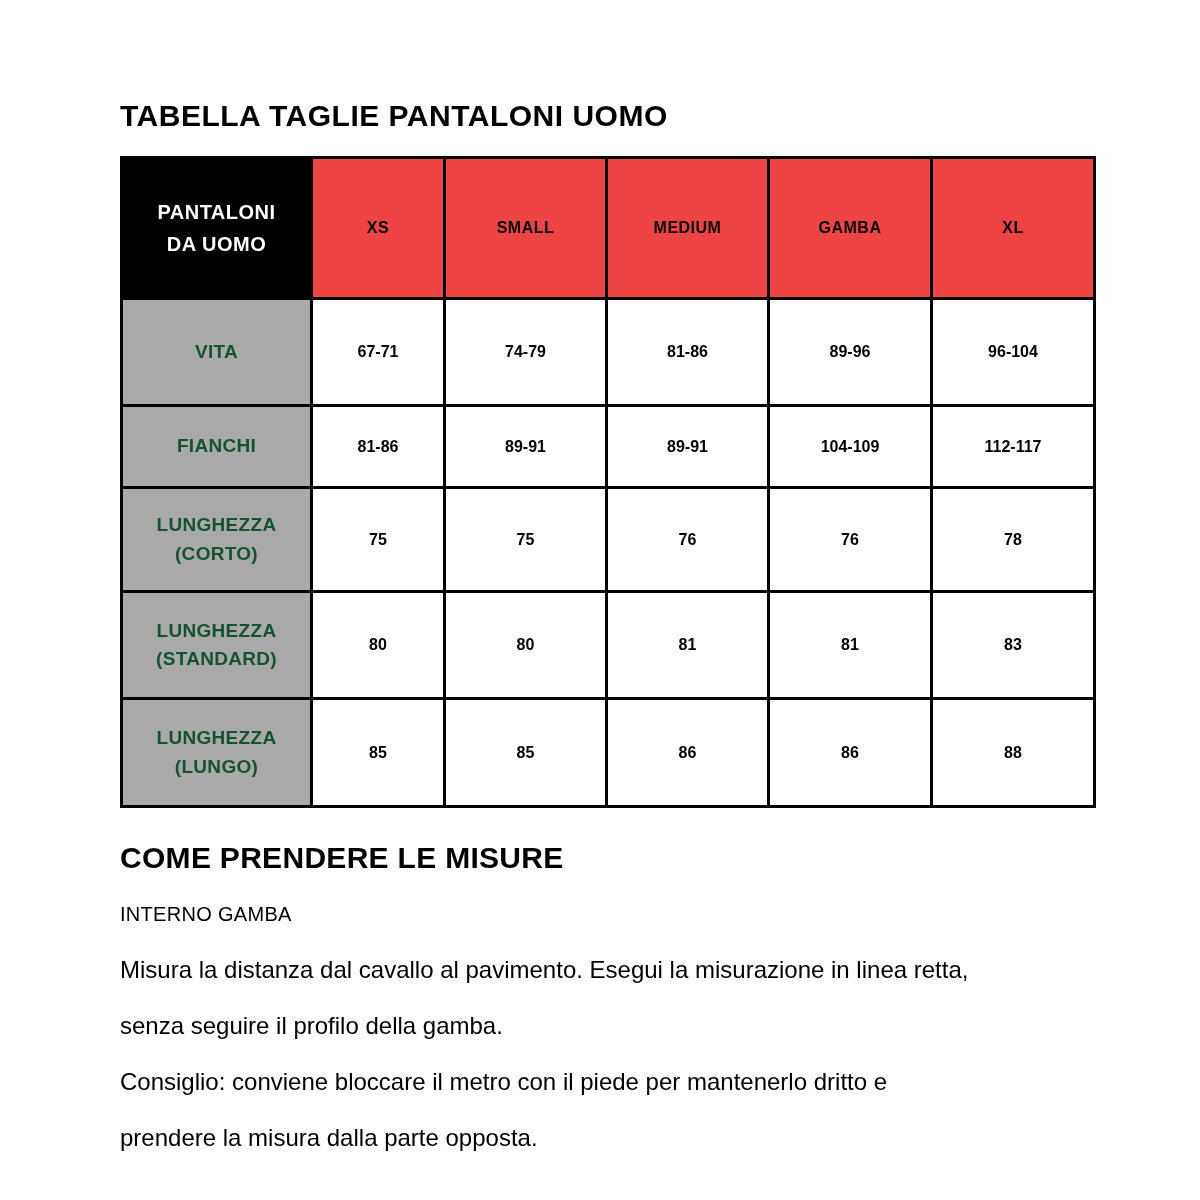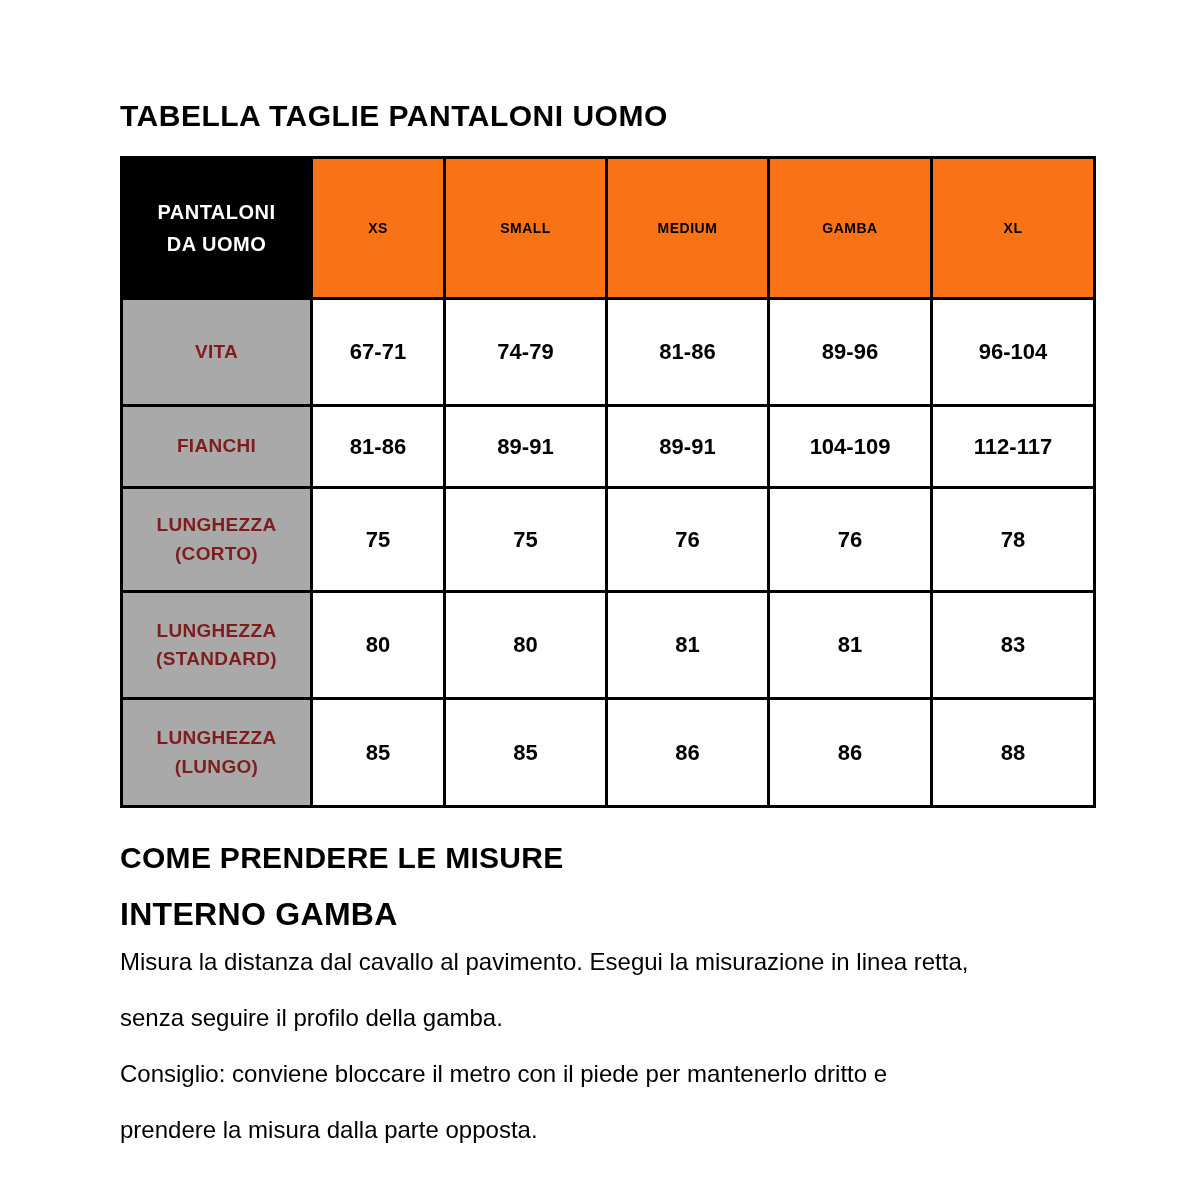--- a/index.html
+++ b/index.html
@@ -46,53 +46,53 @@
   th.corner {
     background: #000000;
     color: #ffffff;
     font-size: 20px;
     font-weight: bold;
     letter-spacing: 0.5px;
     line-height: 1.6;
     white-space: pre-line;
   }
   th.col-head {
-    background: #f97316;
+    background: #ef4444;
     color: #000000;
-    font-size: 14px;
+    font-size: 16px;
     font-weight: bold;
     letter-spacing: 0.5px;
   }
   th.row-head {
     background: #a9a9a9;
-    color: #7f1d1d;
+    color: #14532d;
     font-size: 19px;
     font-weight: bold;
     letter-spacing: 0.3px;
     line-height: 1.5;
     white-space: pre-line;
   }
   td.val {
     background: #ffffff;
-    font-size: 22px;
+    font-size: 16px;
     font-weight: bold;
   }
   .section-title {
     font-size: 30px;
     line-height: 36px;
     font-weight: bold;
     letter-spacing: 0.3px;
     margin: 32px 0 0 0;
   }
   .sub-title {
-    font-size: 32px;
+    font-size: 20px;
     line-height: 28px;
-    font-weight: bold;
+    font-weight: normal;
     letter-spacing: 0.3px;
-    margin: 24px 0 6px 0;
+    margin: 24px 0 14px 0;
   }
   .body-text {
     font-size: 24px;
     line-height: 56px;
     margin: 0;
     white-space: pre-line;
   }
 </style>
 </head>
 <body>

